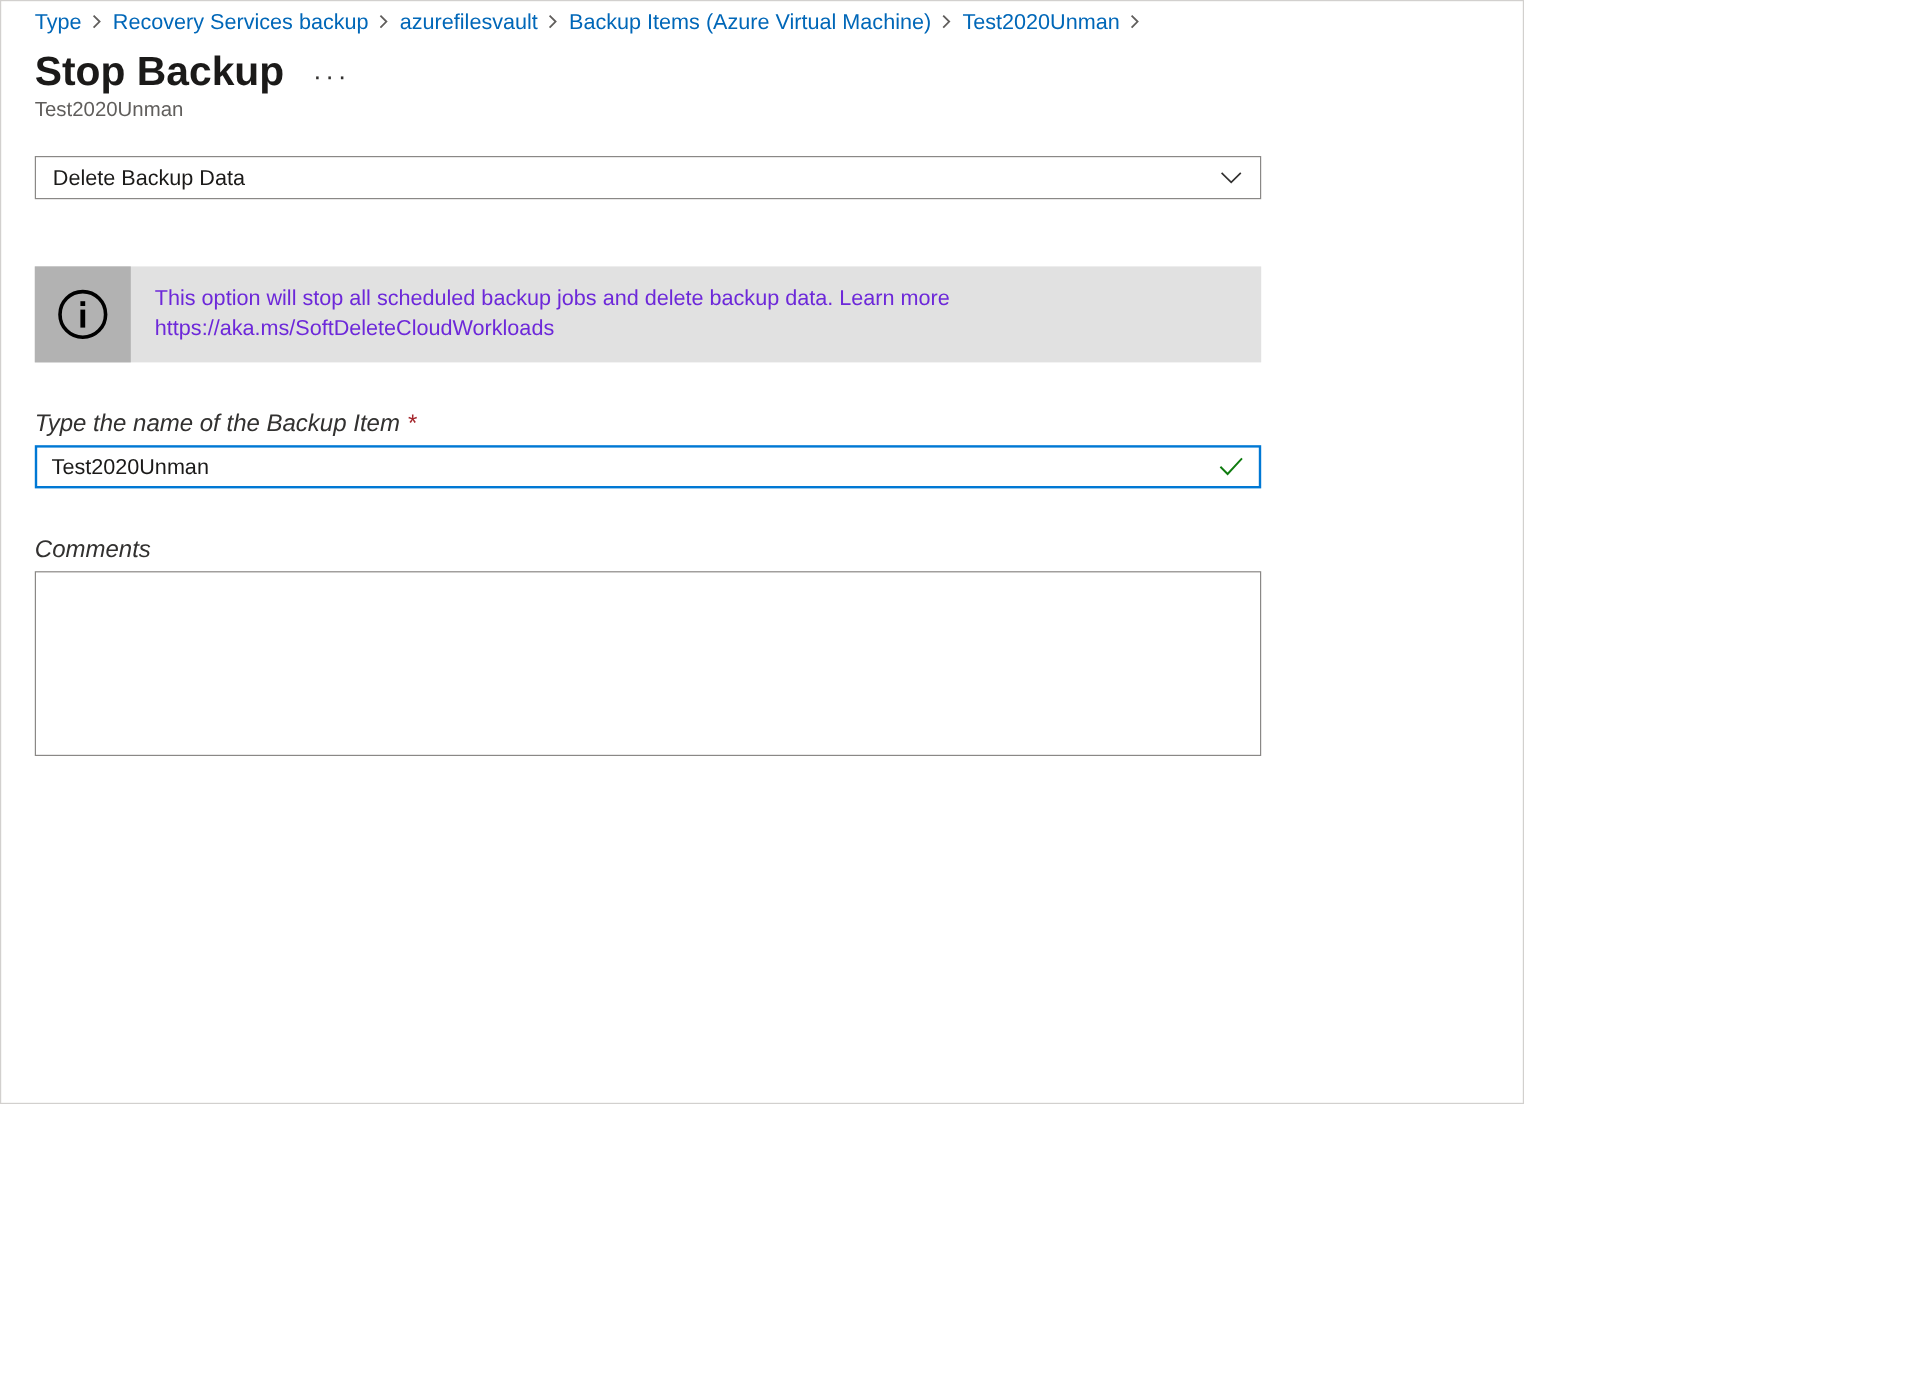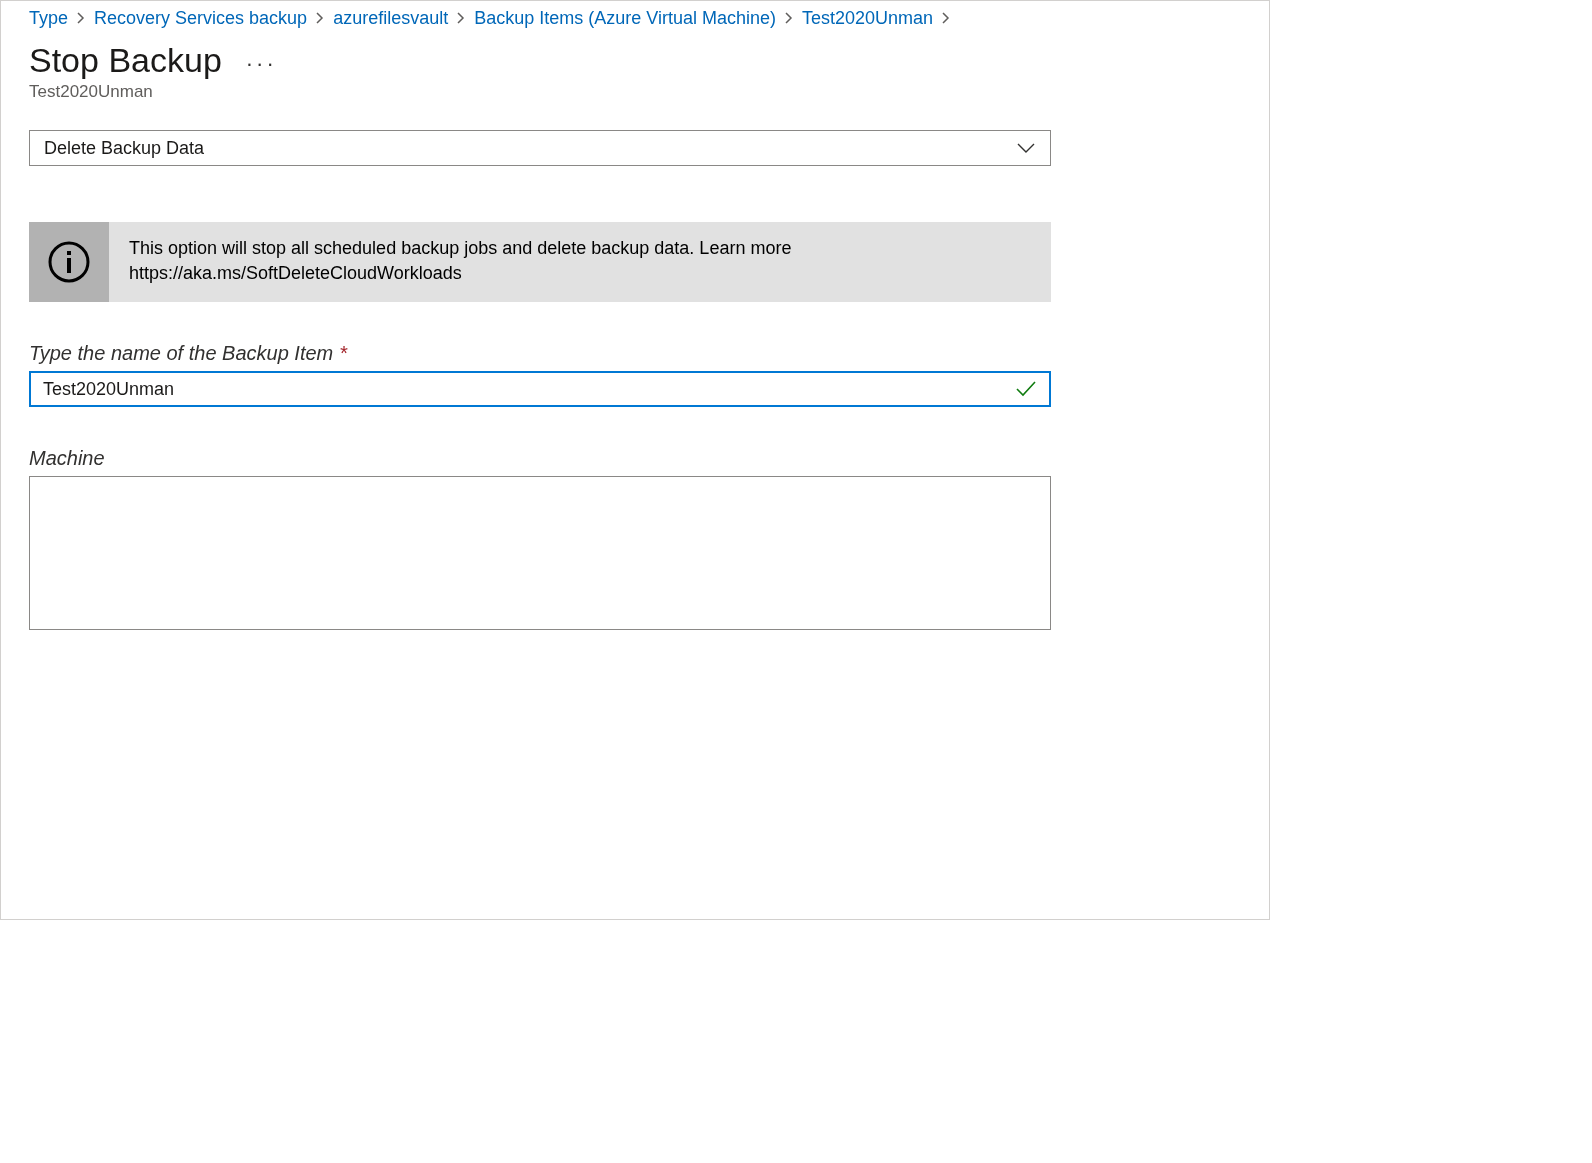--- a/index.html
+++ b/index.html
@@ -36,21 +36,21 @@
     padding: 0 2px;
   }
   .title-row {
     display: flex;
     align-items: center;
     gap: 24px;
     padding: 10px 28px 0 28px;
   }
   .page-title {
     font-size: 34px;
-    font-weight: 400;
+    font-weight: 700;
     color: #1b1a19;
     margin: 0;
   }
   .more-dots {
     font-size: 22px;
     letter-spacing: 3px;
     color: #323130;
     padding-top: 6px;
     cursor: pointer;
   }
@@ -95,21 +95,21 @@
   .info-icon-cell {
     background: #b2b2b2;
     width: 80px;
     display: flex;
     align-items: center;
     justify-content: center;
   }
   .info-text {
     padding: 14px 20px;
     font-size: 18px;
-    color: #000000;
+    color: #6d28d9;
     line-height: 1.4;
   }
   .field-label {
     display: block;
     font-size: 20px;
     color: #323130;
     margin-bottom: 6px;
     font-style: italic;
   }
   .required-star {
@@ -233,20 +233,20 @@
         <span class="check-icon">
           <svg width="22" height="18" viewBox="0 0 22 18">
               <path d="M2 9 L8 15 L20 2" fill="none" stroke="#107c10" stroke-width="1.6"></path>
             </svg>
         </span>
       </div>
     </div>
 
 
     <div class="field-block">
-      <label class="field-label">Machine</label>
+      <label class="field-label">Comments</label>
       <div class="textarea-wrap">
         <textarea value="" style=""></textarea>
       </div>
     </div>
 
   </div>
 </div>
 
 </body></html>

